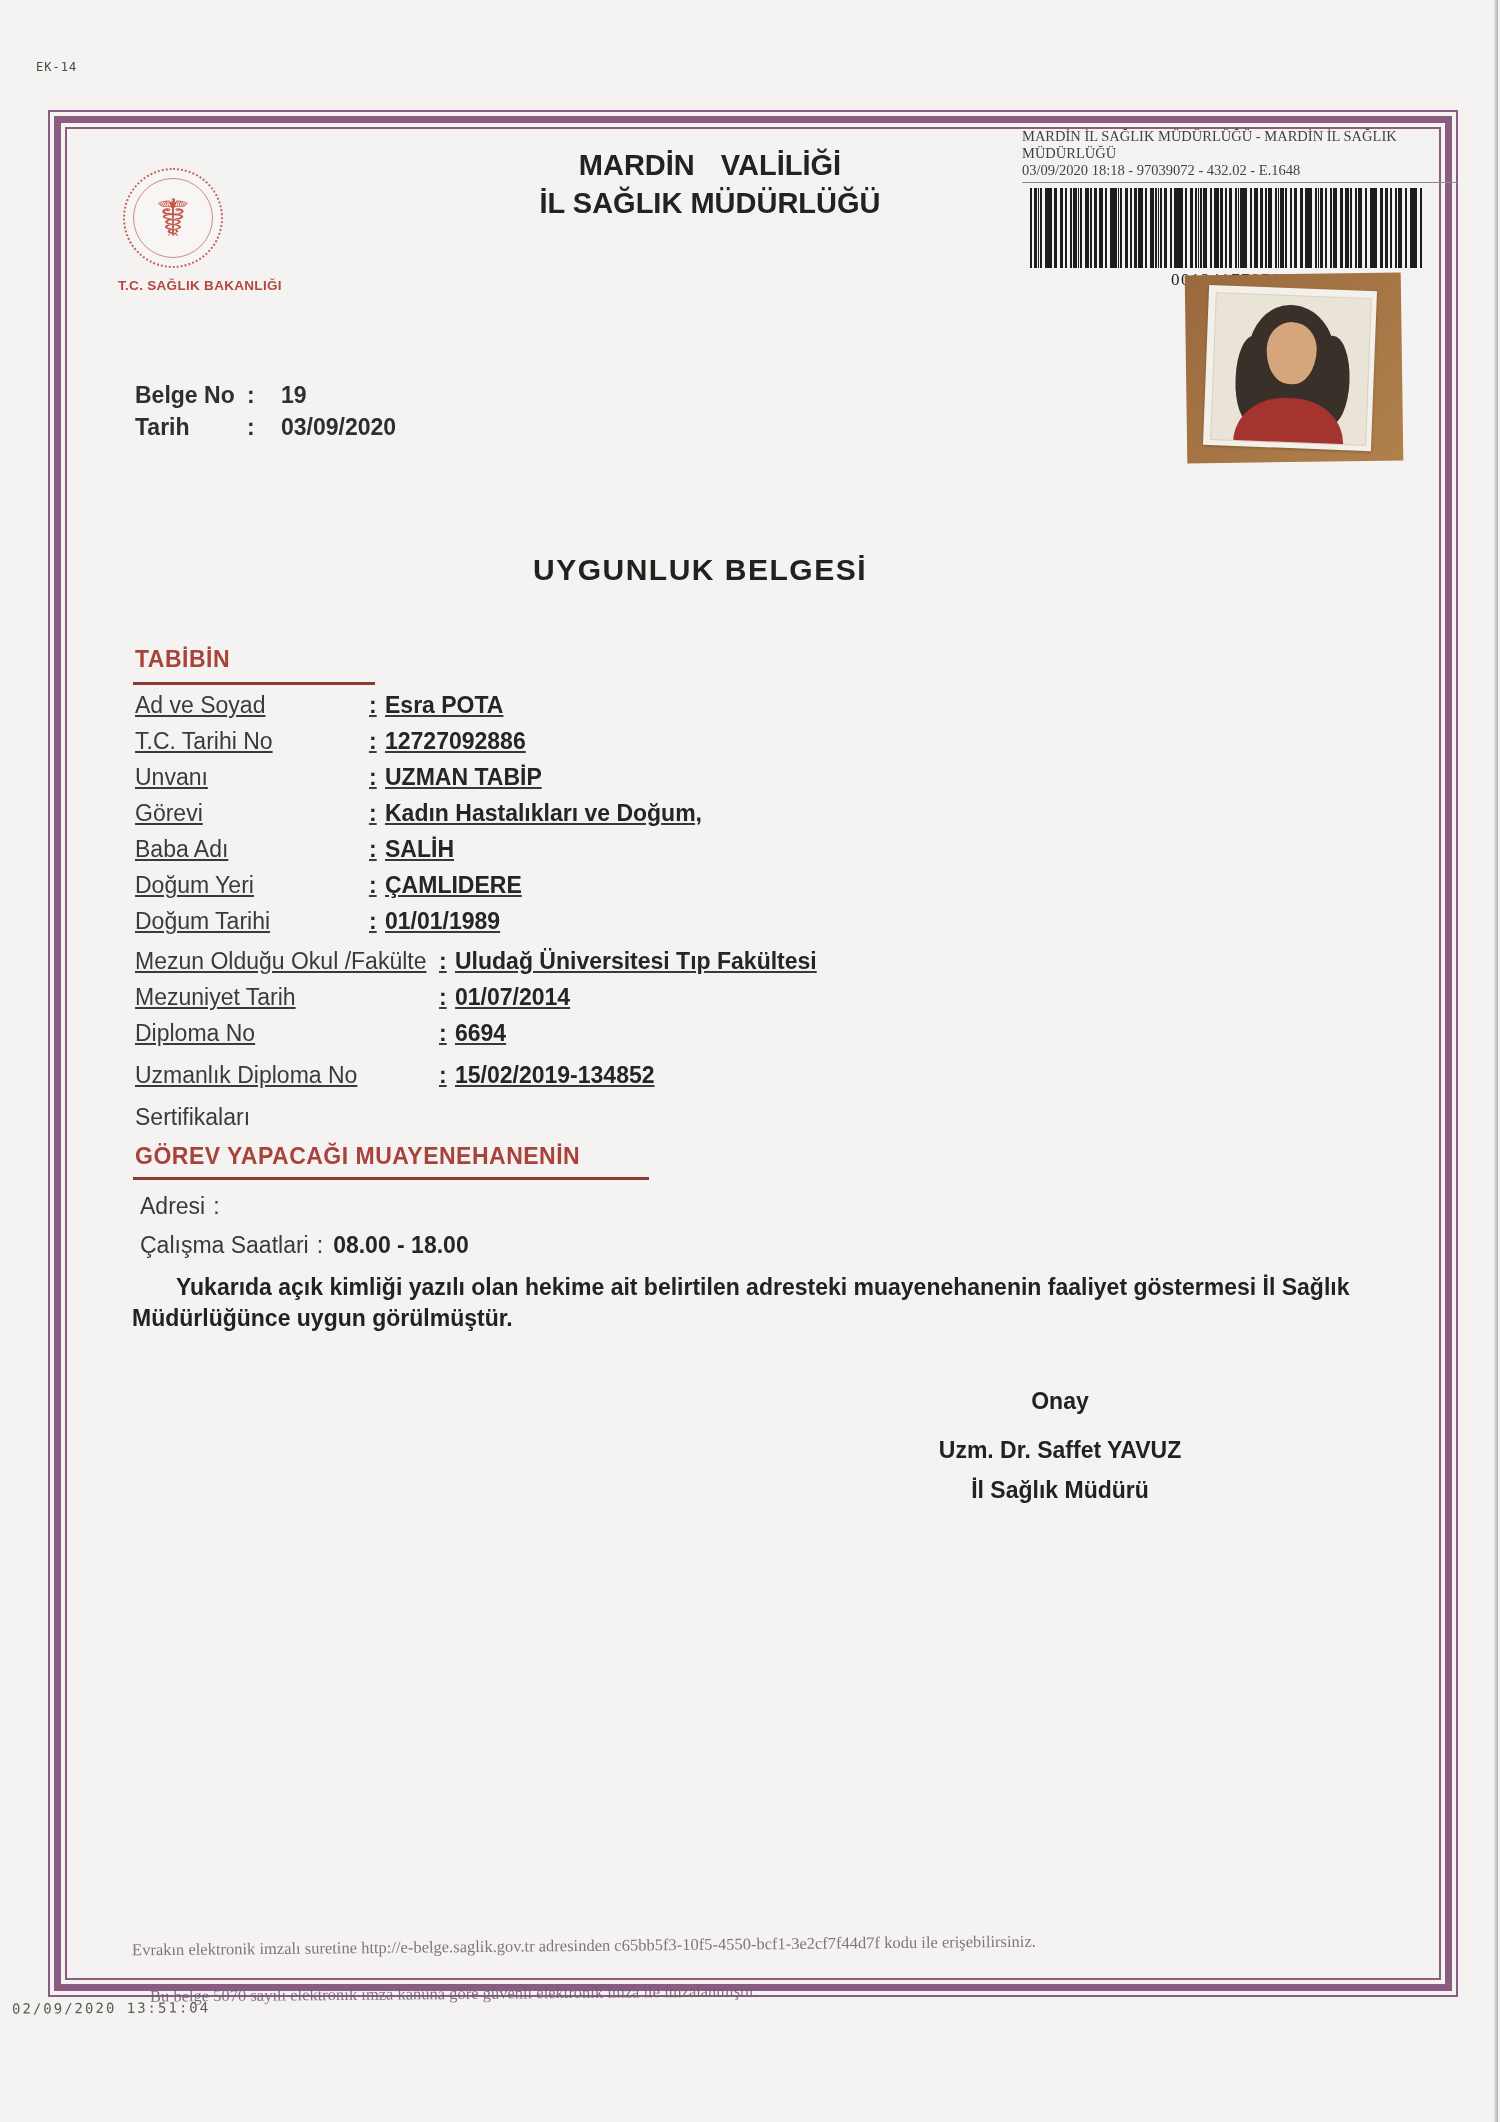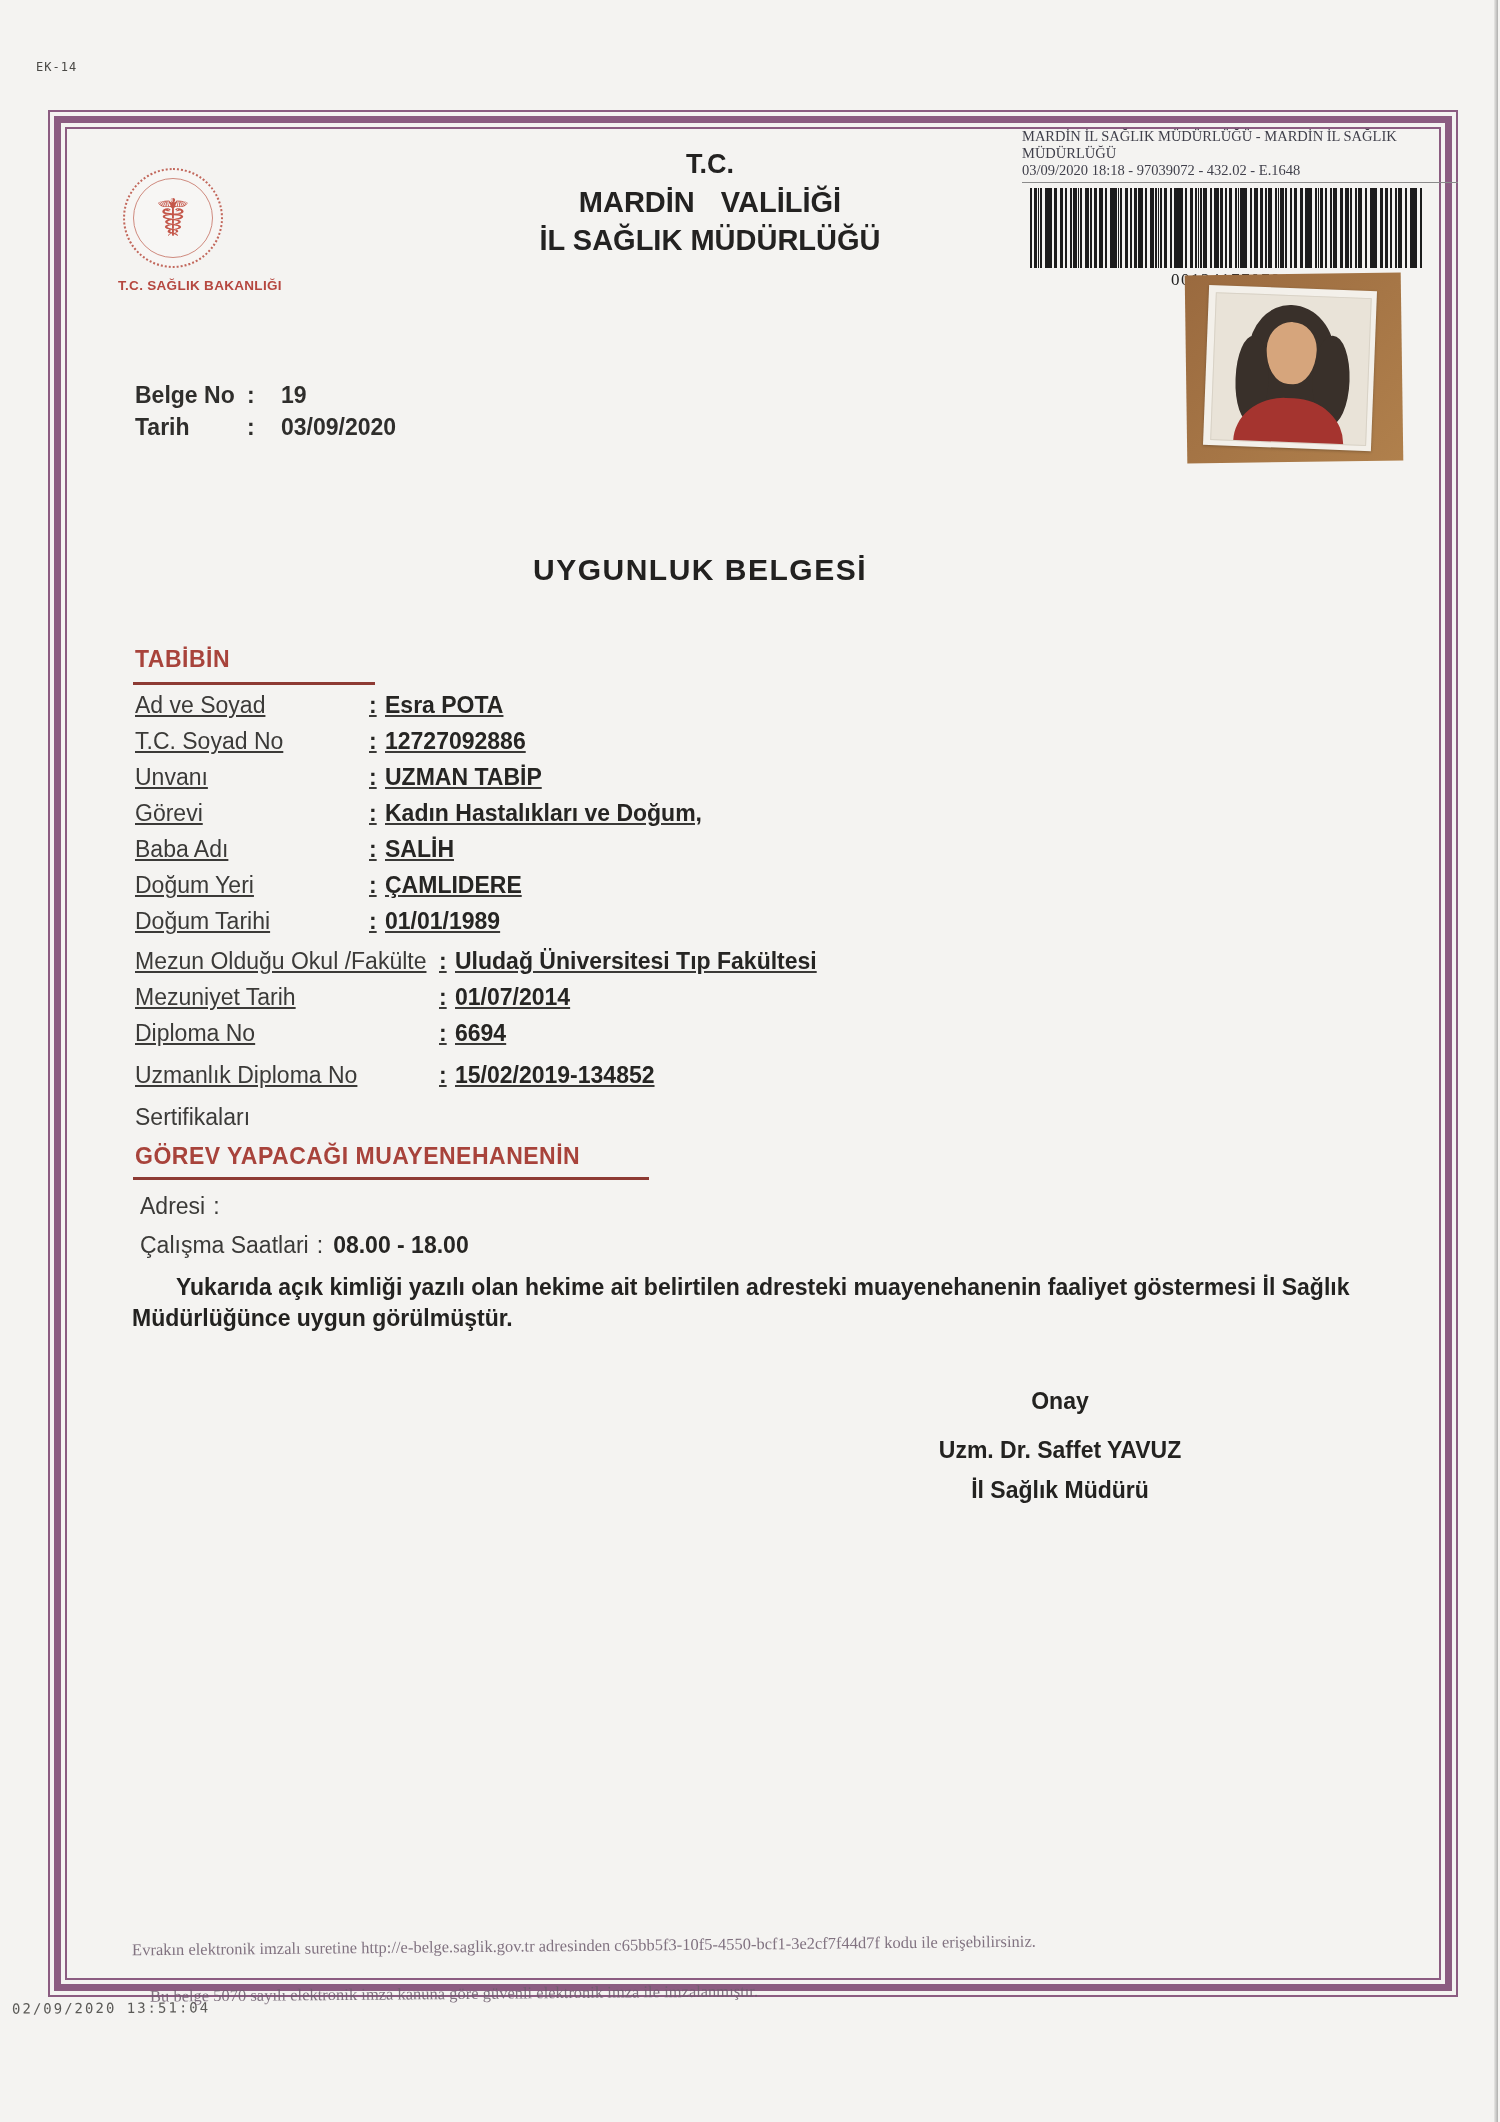--- a/index.html
+++ b/index.html
@@ -117,21 +117,20 @@
 
   <div class="logo">
     <div class="logo-circle">
       <span class="inner-ring"></span>
       <span class="caduceus">☤</span>
     </div>
     <div class="logo-caption">T.C. SAĞLIK BAKANLIĞI</div>
   </div>
 
   <div class="letterhead">
-    <div class="lh1">T.C.</div>
     <div class="lh2">MARDİN VALİLİĞİ</div>
     <div class="lh3">İL SAĞLIK MÜDÜRLÜĞÜ</div>
   </div>
 
   <div class="bc-text">
     <span>MARDİN İL SAĞLIK MÜDÜRLÜĞÜ - MARDİN İL SAĞLIK MÜDÜRLÜĞÜ</span><br>
     <span>03/09/2020 18:18 - 97039072 - 432.02 - E.1648</span>
   </div>
   <div class="bc-rule"></div>
   <div class="barcode"></div>
@@ -169,21 +168,21 @@
     <span class="rule"></span>
   </div>
 
   <div class="fields g1">
     <div class="frow">
       <span class="flabel">Ad ve Soyad</span>
       <span class="fcolon">:</span>
       <span class="fvalue">Esra POTA</span>
     </div>
     <div class="frow">
-      <span class="flabel">T.C. Soyad No</span>
+      <span class="flabel">T.C. Tarihi No</span>
       <span class="fcolon">:</span>
       <span class="fvalue">12727092886</span>
     </div>
     <div class="frow">
       <span class="flabel">Unvanı</span>
       <span class="fcolon">:</span>
       <span class="fvalue">UZMAN TABİP</span>
     </div>
     <div class="frow">
       <span class="flabel">Görevi</span>

